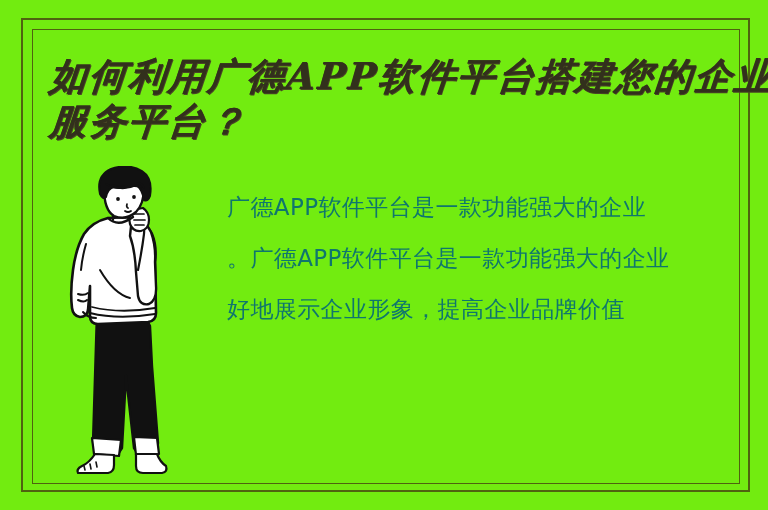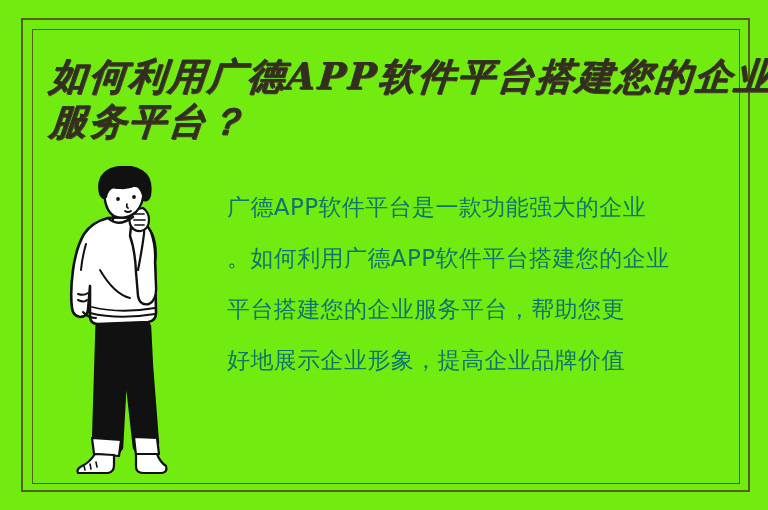--- a/index.html
+++ b/index.html
@@ -181,18 +181,17 @@
     </svg>
   </div>
 
   <div id="title-block">
     <div class="title-line">如何利用广德APP软件平台搭建您的企业</div>
     <div class="title-line">服务平台？</div>
   </div>
 
   <div id="body-block">
     <div class="body-line">广德APP软件平台是一款功能强大的企业</div>
-    <div class="body-line">。如何利用广德APP软件平台搭建您的企业</div>
-    <div class="body-line">平台搭建您的企业服务平台，帮助您更</div>
+    <div class="body-line">。广德APP软件平台是一款功能强大的企业</div>
     <div class="body-line">好地展示企业形象，提高企业品牌价值</div>
   </div>
 
 </div>
 
 </body></html>

